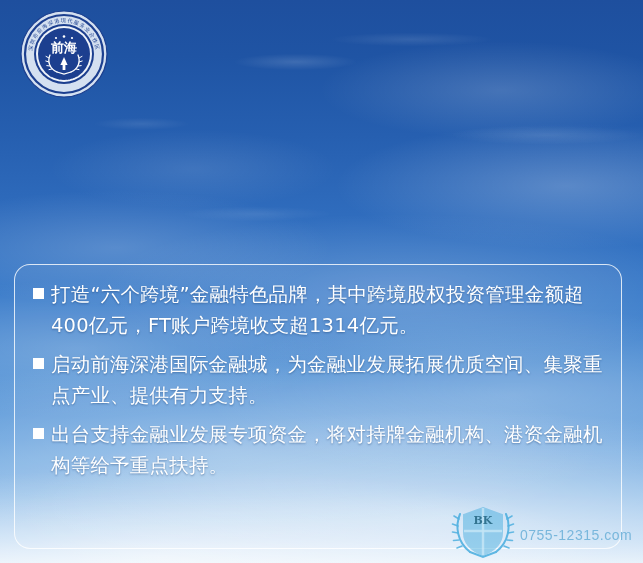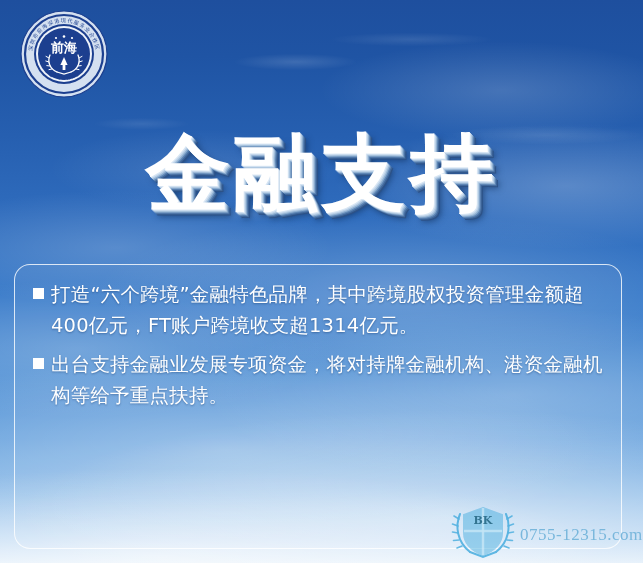--- a/index.html
+++ b/index.html
@@ -133,23 +133,23 @@
   .wm-text { flex:1 1 auto; padding-top:6px; }
   .wm-brand {
     font-size:25px; line-height:28px; font-weight:bold;
     font-family:"DejaVu Sans","Liberation Sans",sans-serif;
     white-space:nowrap;
   }
   .wm-brand .b1 { color:#3fa9dd; }
   .wm-brand .bdot { color:#3fa9dd; }
   .wm-brand .b2 { color:#ec6a22; }
   .wm-url {
-    font-size:17px; line-height:18px;
+    font-size:14px; line-height:18px;
     color:#79b7dc;
-    font-family:Liberation Serif, serif;
+    font-family:Liberation Sans, sans-serif;
     letter-spacing:.5px;
     white-space:nowrap;
   }
 </style>
 </head>
 <body>
 
 <div class="poster">
 
   <div class="sky-clouds"></div>
@@ -199,30 +199,33 @@
           <path d="M57,60 l3,.6"></path>
       </g>
 
       <g fill="#ffffff">
         <path d="M45,48 L48.6,56 L41.4,56 Z"></path>
         <rect x="43.6" y="56" width="2.8" height="5"></rect>
       </g>
     </svg>
   </div>
 
-  <div class="headline">金融支持</div>
 
   <div class="panel">
     <ul class="bullet-list">
 
       <li class="bullet-item">
         <span class="bullet-marker"></span>
         <span class="bullet-text">打造“六个跨境”金融特色品牌，其中跨境股权投资管理金额超400亿元，FT账户跨境收支超1314亿元。</span>
       </li>
 
+      <li class="bullet-item">
+        <span class="bullet-marker"></span>
+        <span class="bullet-text">启动前海深港国际金融城，为金融业发展拓展优质空间、集聚重点产业、提供有力支持。</span>
+      </li>
 
 
       <li class="bullet-item">
         <span class="bullet-marker"></span>
         <span class="bullet-text">出台支持金融业发展专项资金，将对持牌金融机构、港资金融机构等给予重点扶持。</span>
       </li>
 
     </ul>
   </div>
 

